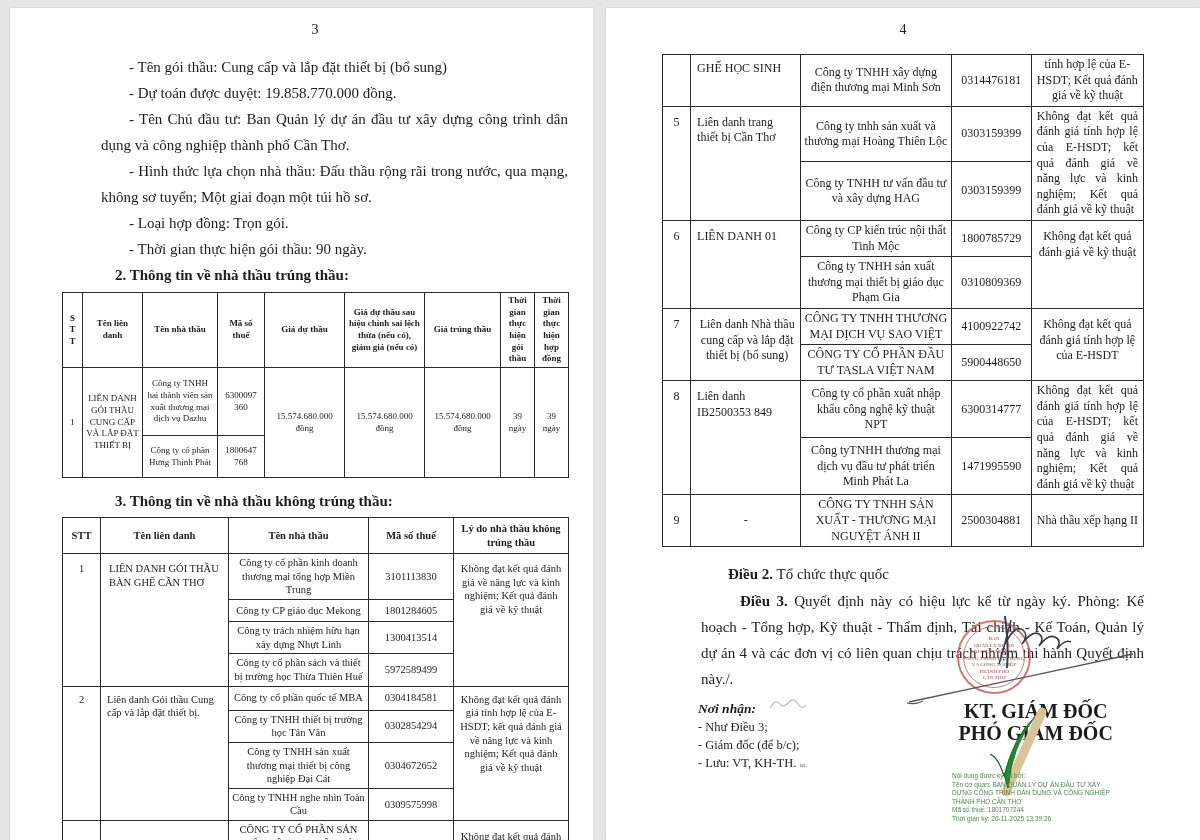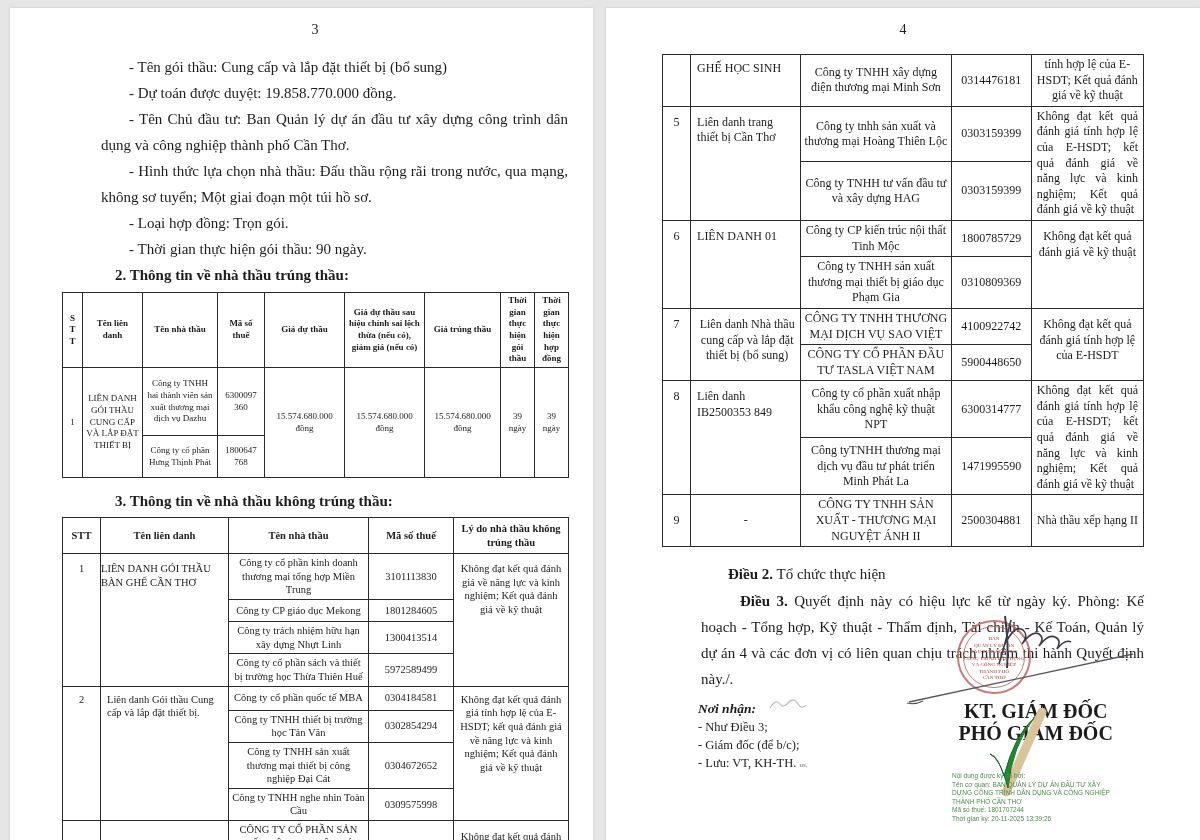--- a/index.html
+++ b/index.html
@@ -146,21 +146,21 @@
           <tr style="height:36px">
         <th>STT</th>
         <th>Tên liên danh</th>
         <th>Tên nhà thầu</th>
         <th>Mã số thuế</th>
         <th>Lý do nhà thầu không trúng thầu</th>
       </tr>
 
       <tr style="height:42px">
         <td rowspan="4" style="vertical-align:top;padding-top:8px">1</td>
-        <td rowspan="4" style="vertical-align:top;padding-top:8px;text-align:left;padding-left:0">LIÊN DANH GÓI THẦU BÀN GHẾ CẦN THƠ</td>
+        <td rowspan="4" style="vertical-align:top;padding-top:8px;text-align:left;padding-left:8px">LIÊN DANH GÓI THẦU BÀN GHẾ CẦN THƠ</td>
         <td>Công ty cổ phần kinh doanh thương mại tổng hợp Miền Trung</td>
         <td>3101113830</td>
         <td rowspan="4" style="vertical-align:top;padding-top:8px">Không đạt kết quả đánh giá về năng lực và kinh nghiệm; Kết quả đánh giá về kỹ thuật</td>
       </tr>
       <tr style="height:22px">
         <td>Công ty CP giáo dục Mekong</td>
         <td>1801284605</td>
       </tr>
       <tr style="height:28px">
         <td>Công ty trách nhiệm hữu hạn xây dựng Nhựt Linh</td>
@@ -276,21 +276,21 @@
         <td>9</td>
         <td>-</td>
         <td>CÔNG TY TNHH SẢN XUẤT - THƯƠNG MẠI NGUYỆT ÁNH II</td>
         <td>2500304881</td>
         <td>Nhà thầu xếp hạng II</td>
       </tr>
     </tbody>
       </table>
 
     <div class="article-head">
-      <b>Điều 2.</b><span> Tổ chức thực hiện</span>
+      <b>Điều 2.</b><span> Tổ chức thực quốc</span>
     </div>
     <p class="doc-p"><b>Điều 3.</b><span> Quyết định này có hiệu lực kể từ ngày ký. Phòng: Kế hoạch - Tổng hợp, Kỹ thuật - Thẩm định, Tài chính - Kế Toán, Quản lý dự án 4 và các đơn vị có liên quan chịu trách nhiệm thi hành Quyết định này./.</span></p>
 
     <div class="sig-area">
       <div class="recipients">
         <div class="recipients-title">
           <span>Nơi nhận:</span>
           <svg width="40" height="18" viewBox="0 0 40 18">
             <path d="M2 12 q6 -10 10 -4 q3 5 9 -2 q5 -5 9 2 q4 6 8 1" fill="none" stroke="#b9b9b9" stroke-width="1.2"></path>
           </svg>

